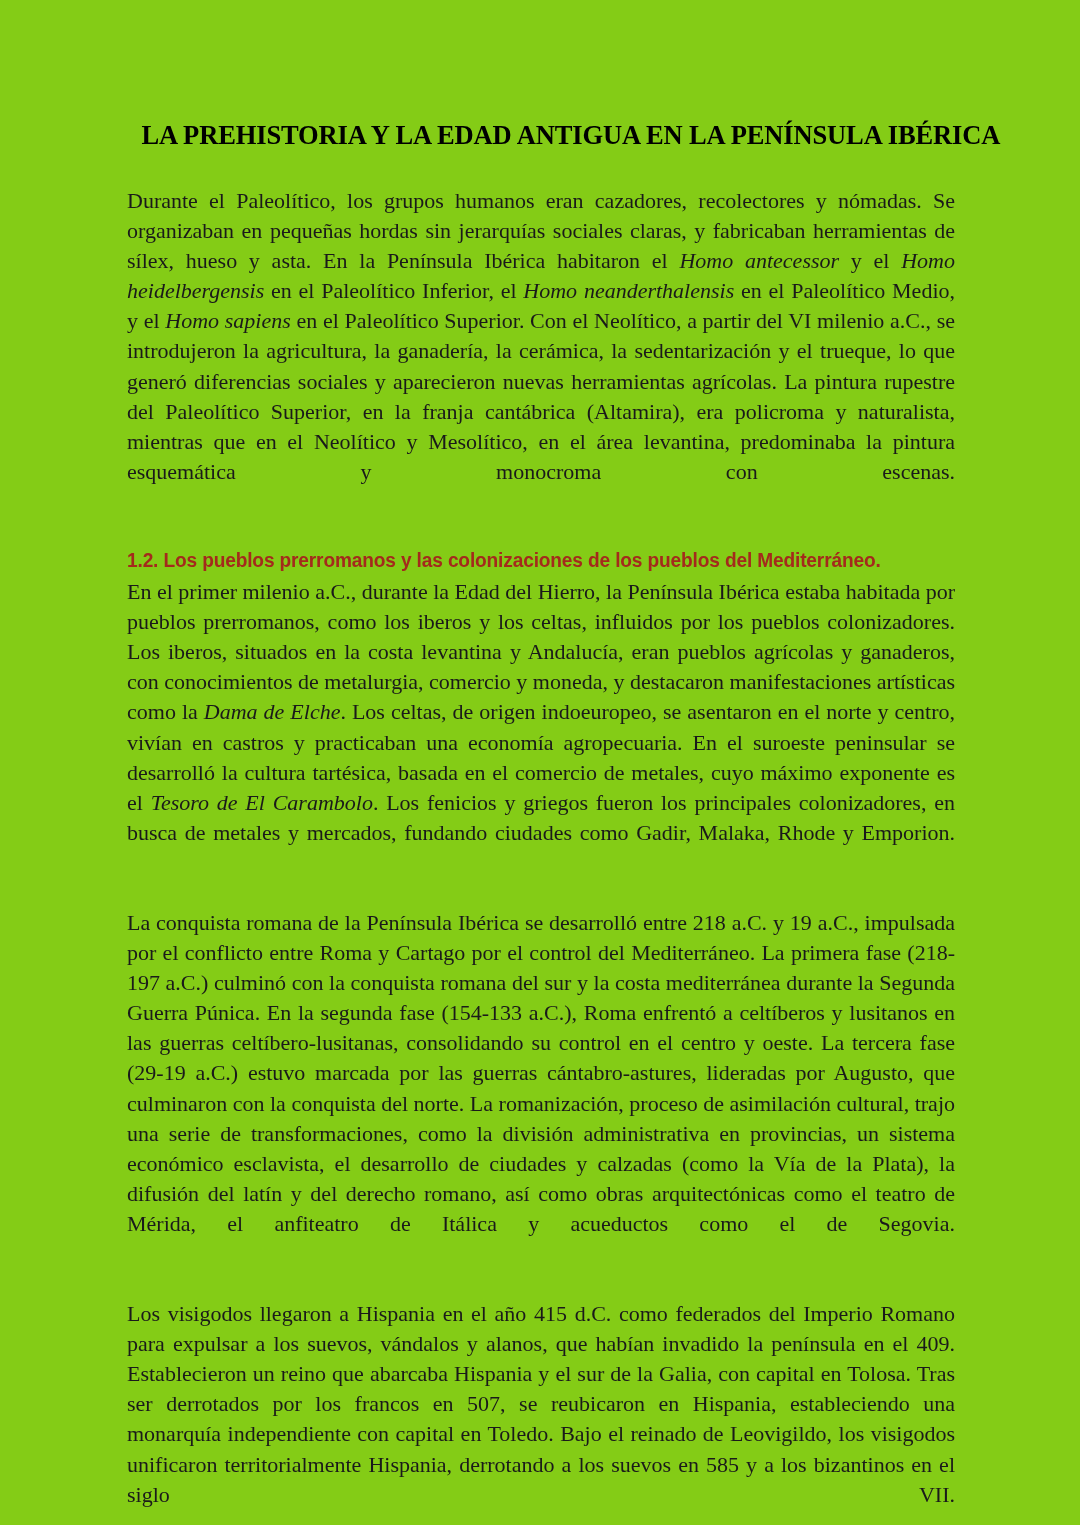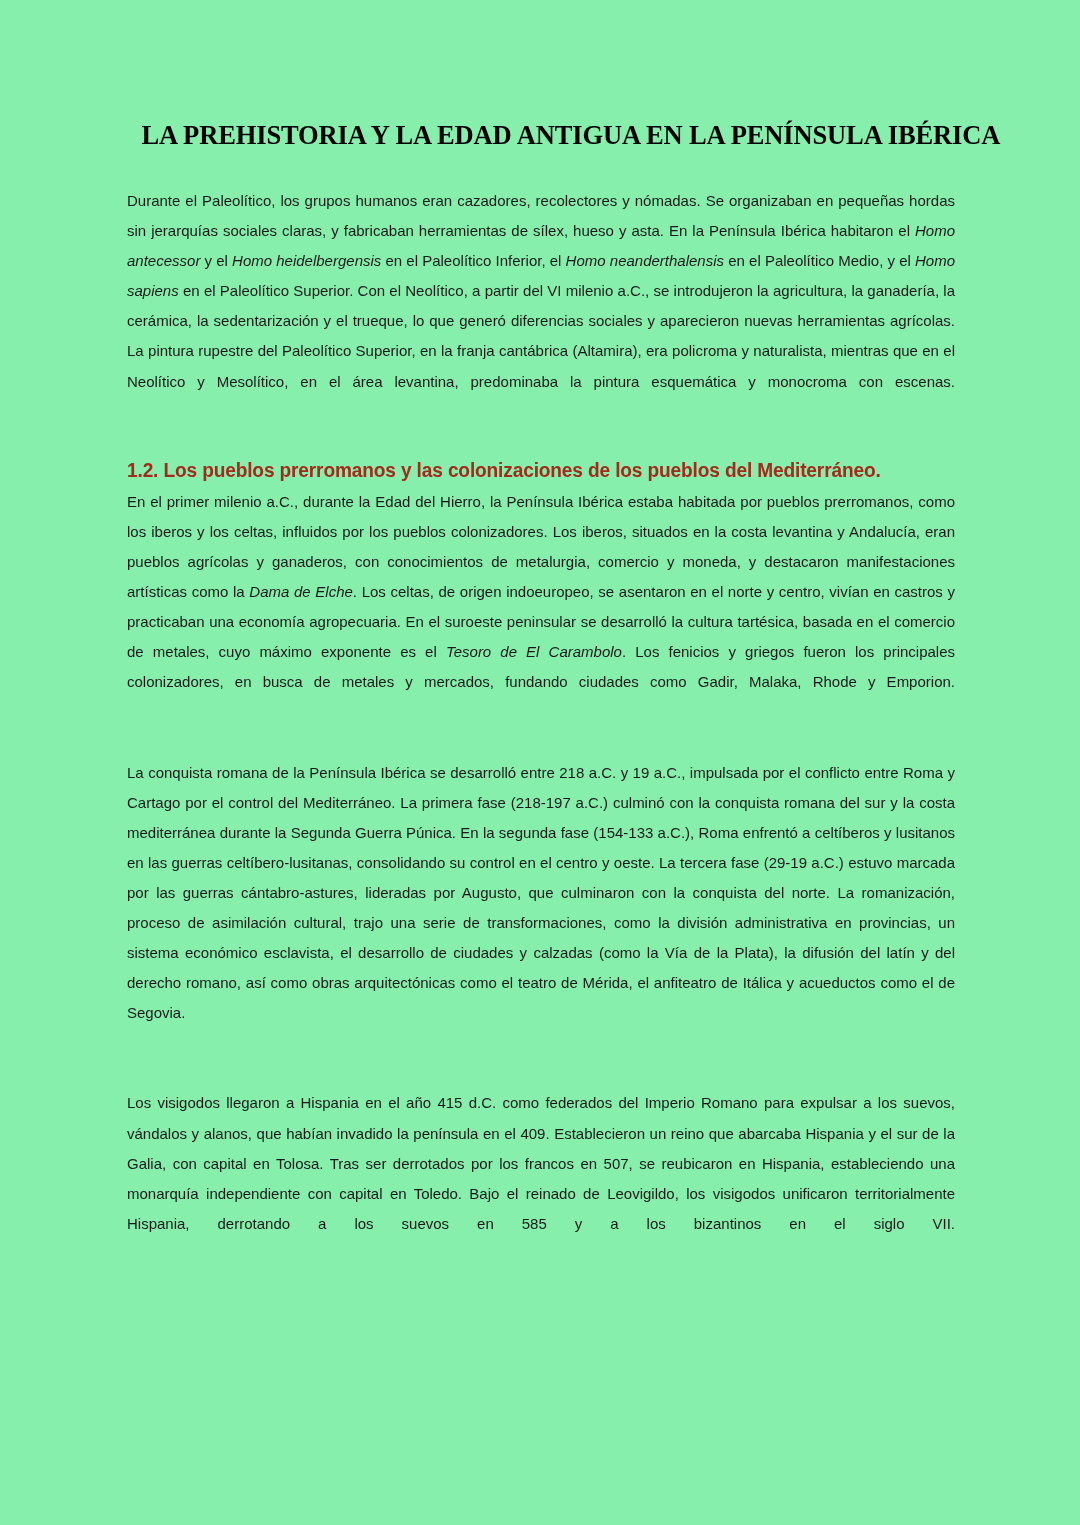--- a/index.html
+++ b/index.html
@@ -13,21 +13,21 @@
     height: 1525px;
     font-family: "Liberation Sans", sans-serif;
     color: #000000;
     overflow: hidden;
   }
 
   #page {
     position: relative;
     width: 1080px;
     height: 1525px;
-    background: #86efac;
+    background: #84cc16;
     box-sizing: border-box;
     padding: 0;
   }
 
   #content {
     position: absolute;
     left: 127px;
     top: 118px;
     width: 828px;
   }
@@ -63,22 +63,22 @@
     white-space: nowrap;
     letter-spacing: -0.15px;
   }
 
   .section-heading.tight {
     transform: scaleX(0.98);
     transform-origin: left center;
   }
 
   .body-text {
-    font-family: Liberation Sans, sans-serif;
-    font-size: 15px;
+    font-family: Liberation Serif, serif;
+    font-size: 22px;
     line-height: 30.1px;
     text-align: justify;
     text-justify: inter-word;
     color: #1a1a1a;
     margin: 0;
     hyphens: none;
   }
 
   .body-text i, .body-text em {
     font-style: italic;

